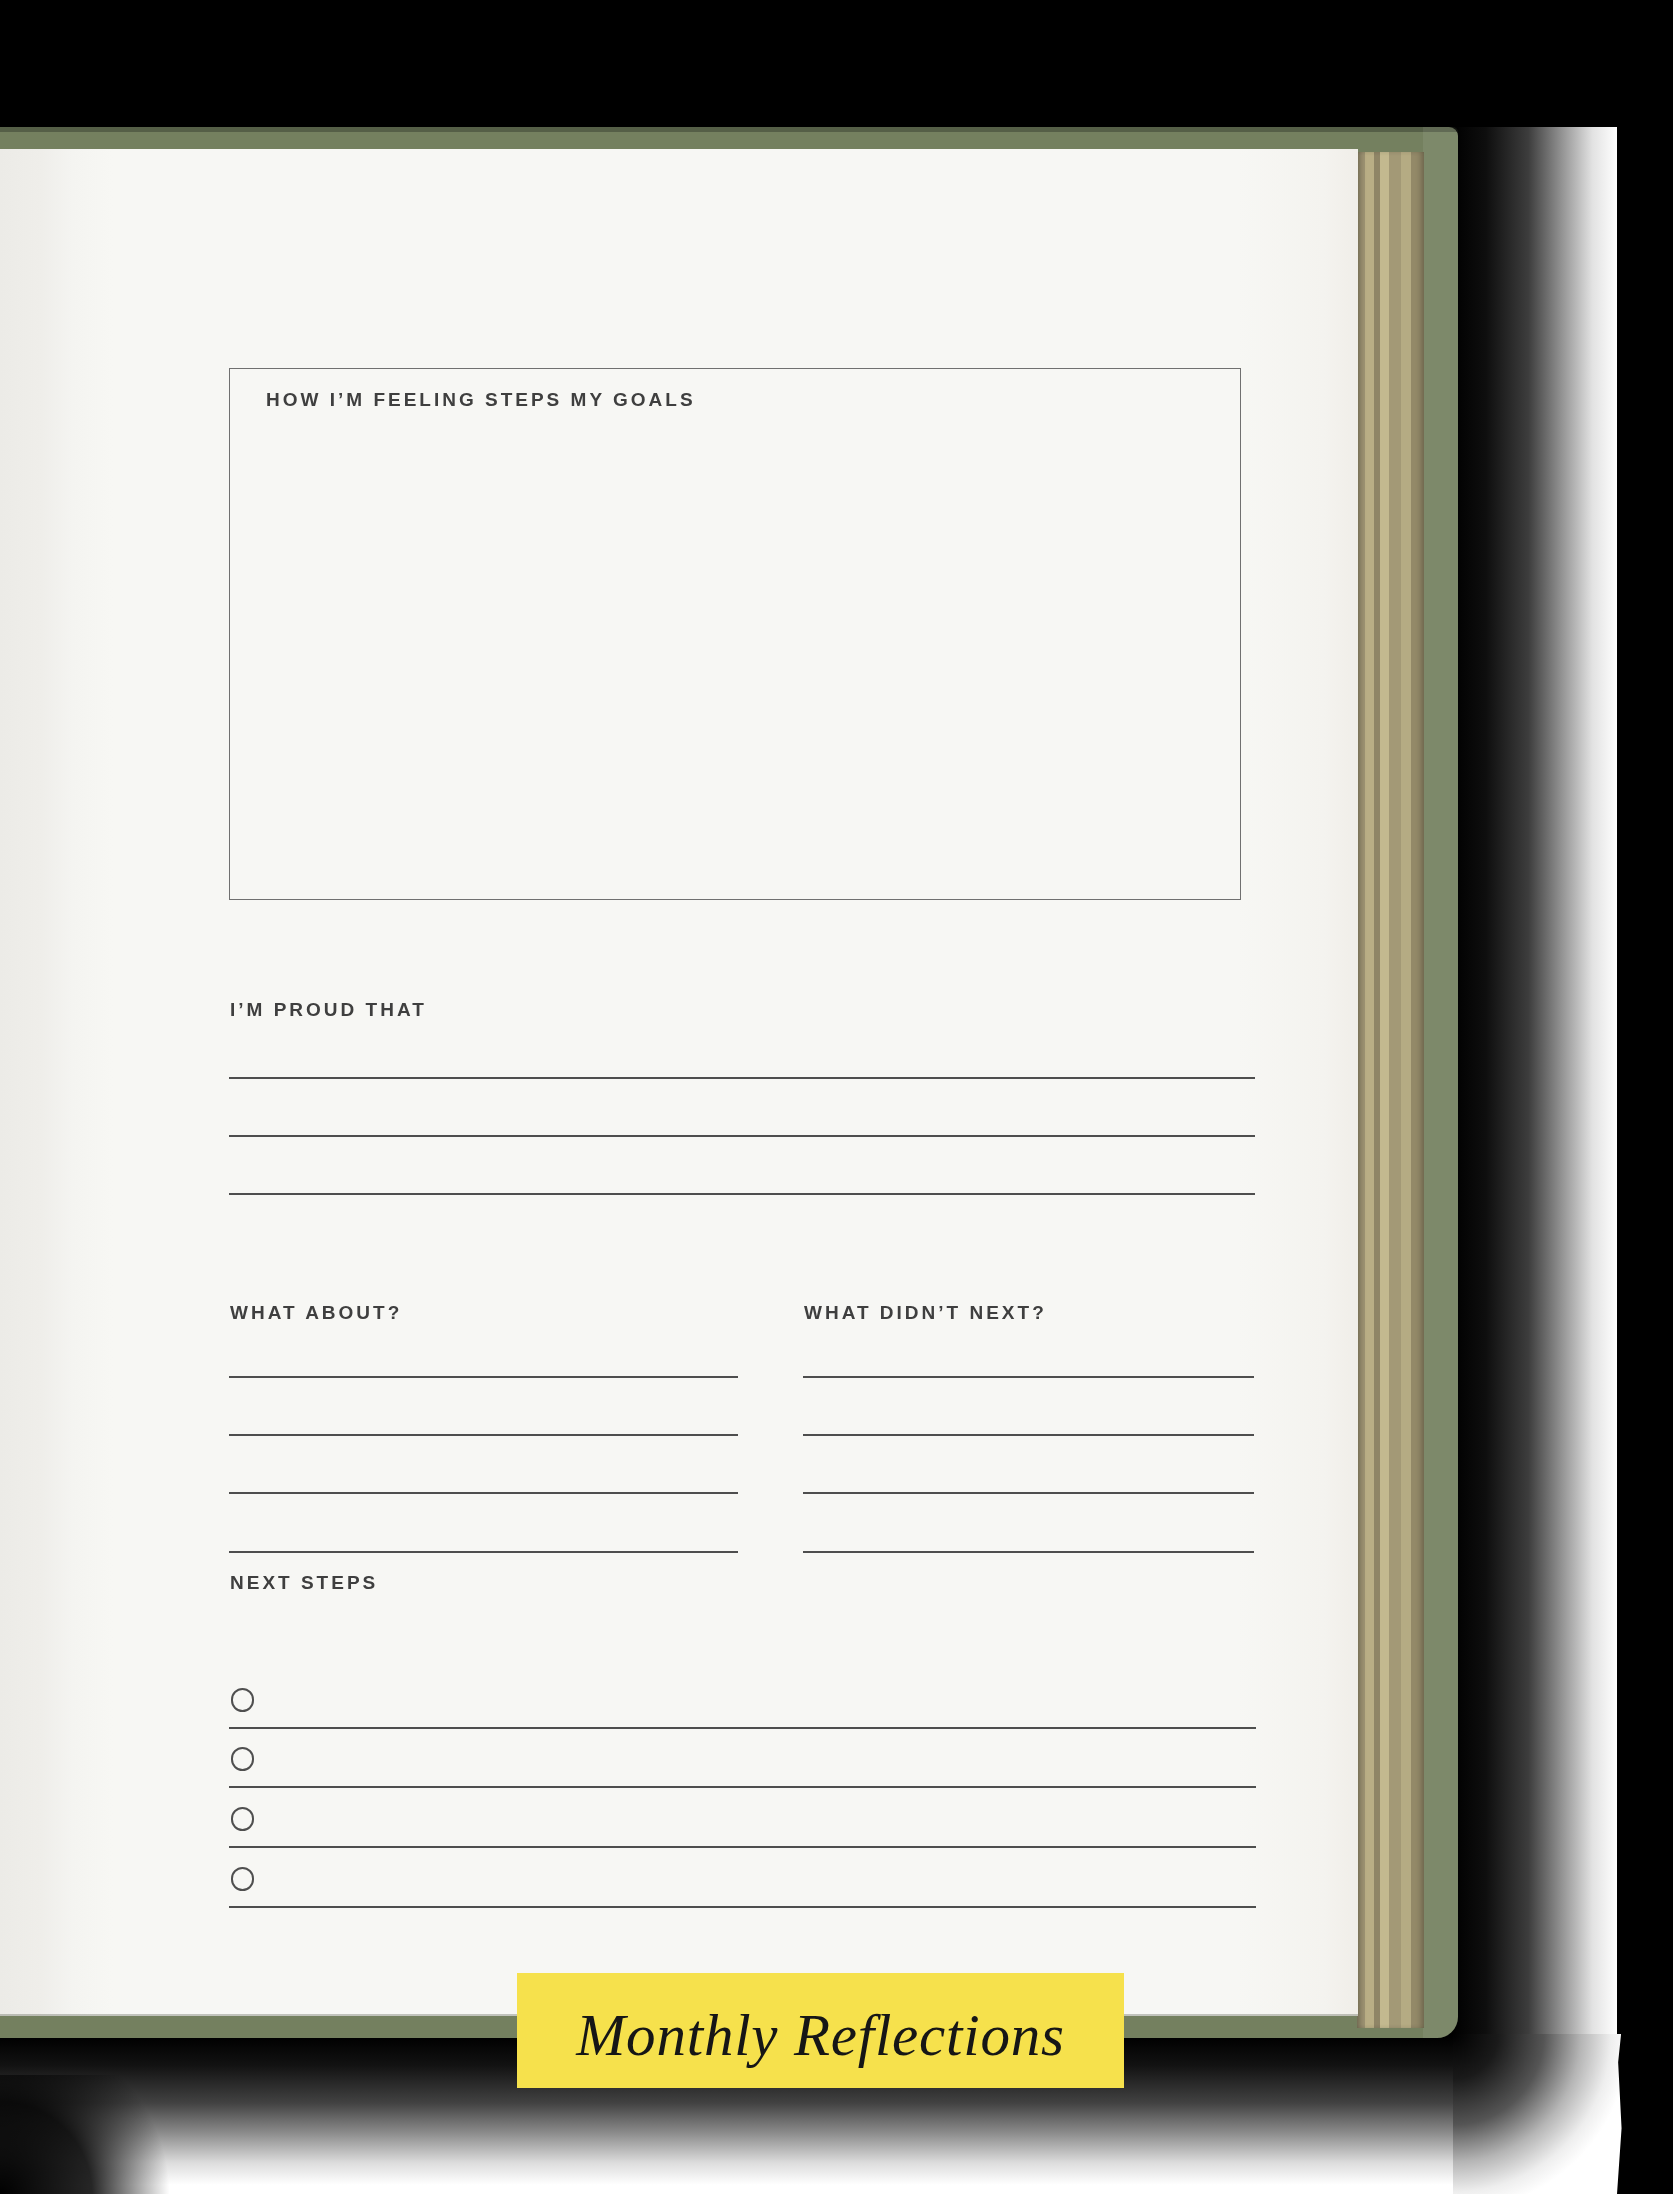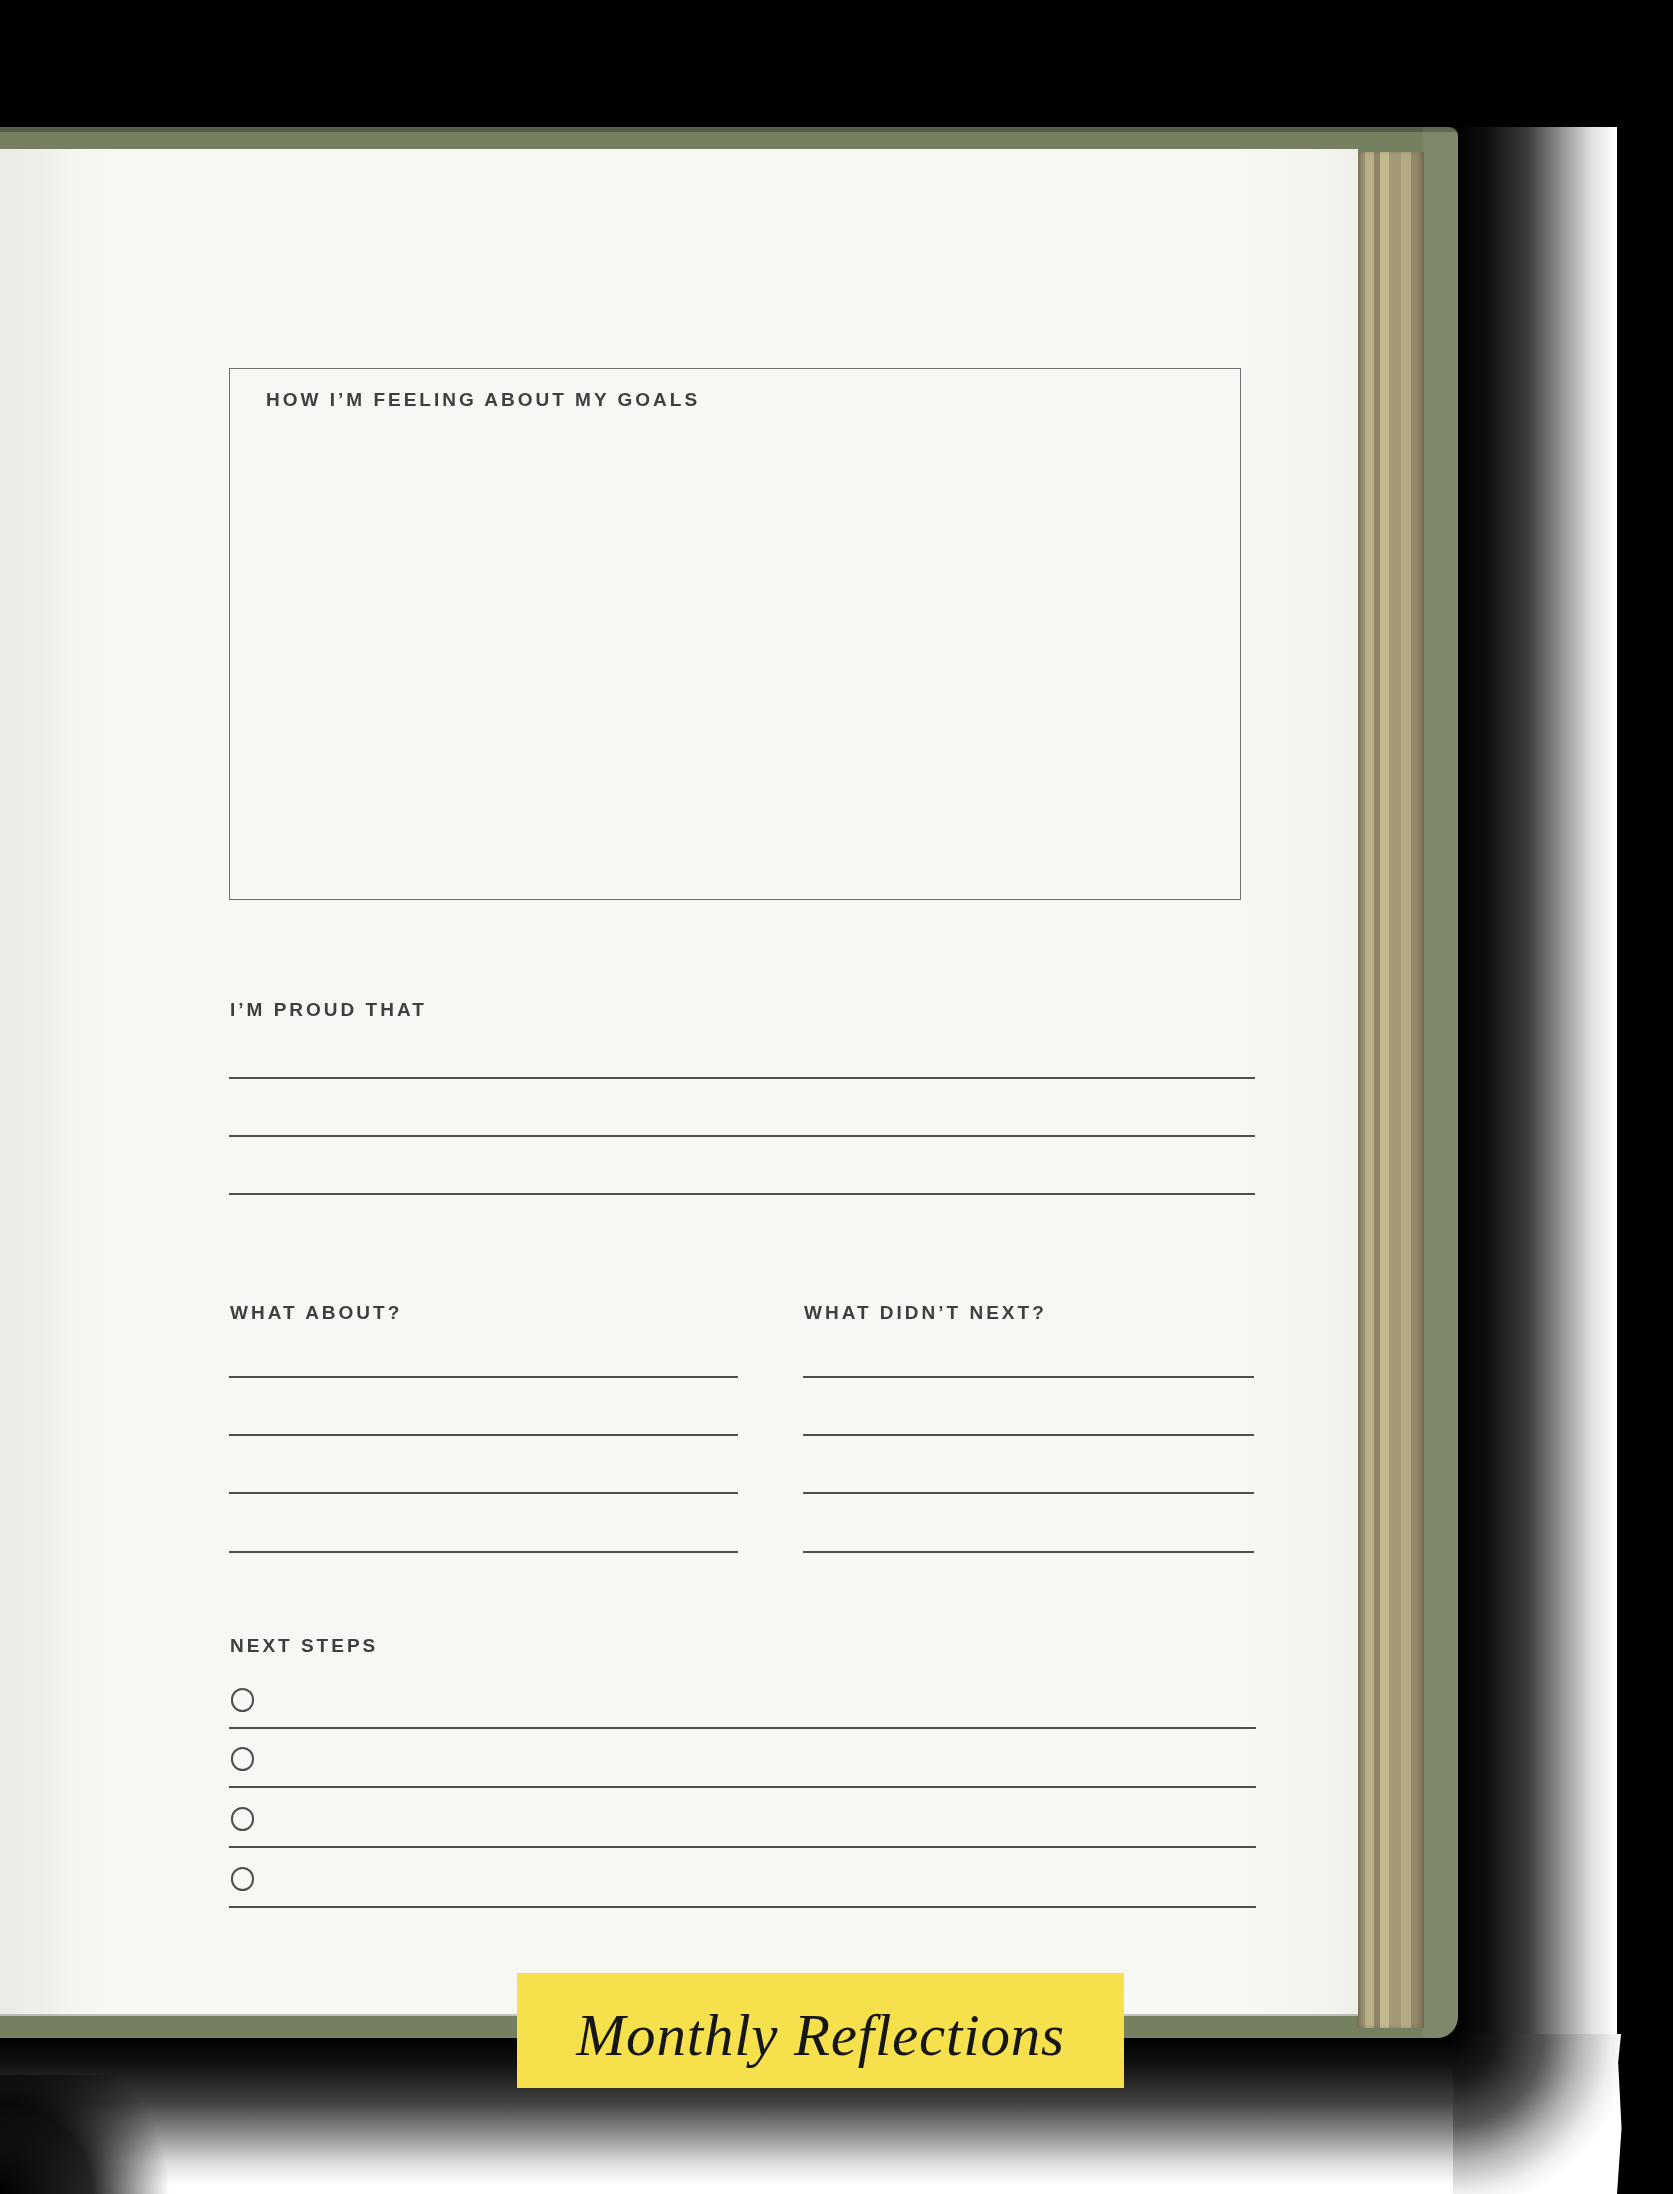--- a/index.html
+++ b/index.html
@@ -40,21 +40,21 @@
   .rule{position:absolute;height:2.3px;background:#4e4e4e;}
   .full-rule{left:229px;width:1026px;}
   .fr1{top:928px}.fr2{top:986px}.fr3{top:1044px}
 
   .worked-label{position:absolute;left:230px;top:1154px;}
   .didnt-label{position:absolute;left:804px;top:1154px;}
   .lc{left:229px;width:509px;}
   .rc{left:803px;width:451px;}
   .r1{top:1227px}.r2{top:1285px}.r3{top:1343px}.r4{top:1402px}
 
-  .next-label{position:absolute;left:230px;top:1487px;}
+  .next-label{position:absolute;left:230px;top:1424px;}
   .ns-row{position:absolute;left:229px;width:1027px;height:0;}
   .ns1{top:1578px}.ns2{top:1637px}.ns3{top:1697px}.ns4{top:1757px}
   .ns-line{position:absolute;left:0;right:0;top:0;height:2.3px;background:#4e4e4e;}
   .ns-circle{position:absolute;left:1.5px;top:-39px;width:19.6px;height:19.6px;border-radius:50%;
          border:2.3px solid #4f4f4f;background:transparent;}
 
   
   .footer-tab{position:absolute;left:517px;top:1973px;width:607px;height:115px;z-index:30;
          background:#f6e14c;display:flex;align-items:center;justify-content:center;
          padding-top:10.6px;box-sizing:border-box;text-align:center;}
@@ -92,21 +92,21 @@
   <div class="corner-br"></div>
   <div class="bg-right"></div>
 
   <div class="cover"></div>
   <div class="page-stack"></div>
 
   <div class="sheet">
 
 
     <div class="feelings-box">
-      <div class="lbl feelings-label">HOW I’M FEELING ABOUT MY GOALS</div>
+      <div class="lbl feelings-label">HOW I’M FEELING STEPS MY GOALS</div>
     </div>
 
     <div class="lbl proud-label">I’M PROUD THAT</div>
     <div class="rule full-rule fr1"></div>
     <div class="rule full-rule fr2"></div>
     <div class="rule full-rule fr3"></div>
 
     <div class="lbl worked-label">WHAT ABOUT?</div>
     <div class="lbl didnt-label">WHAT DIDN’T NEXT?</div>
 

